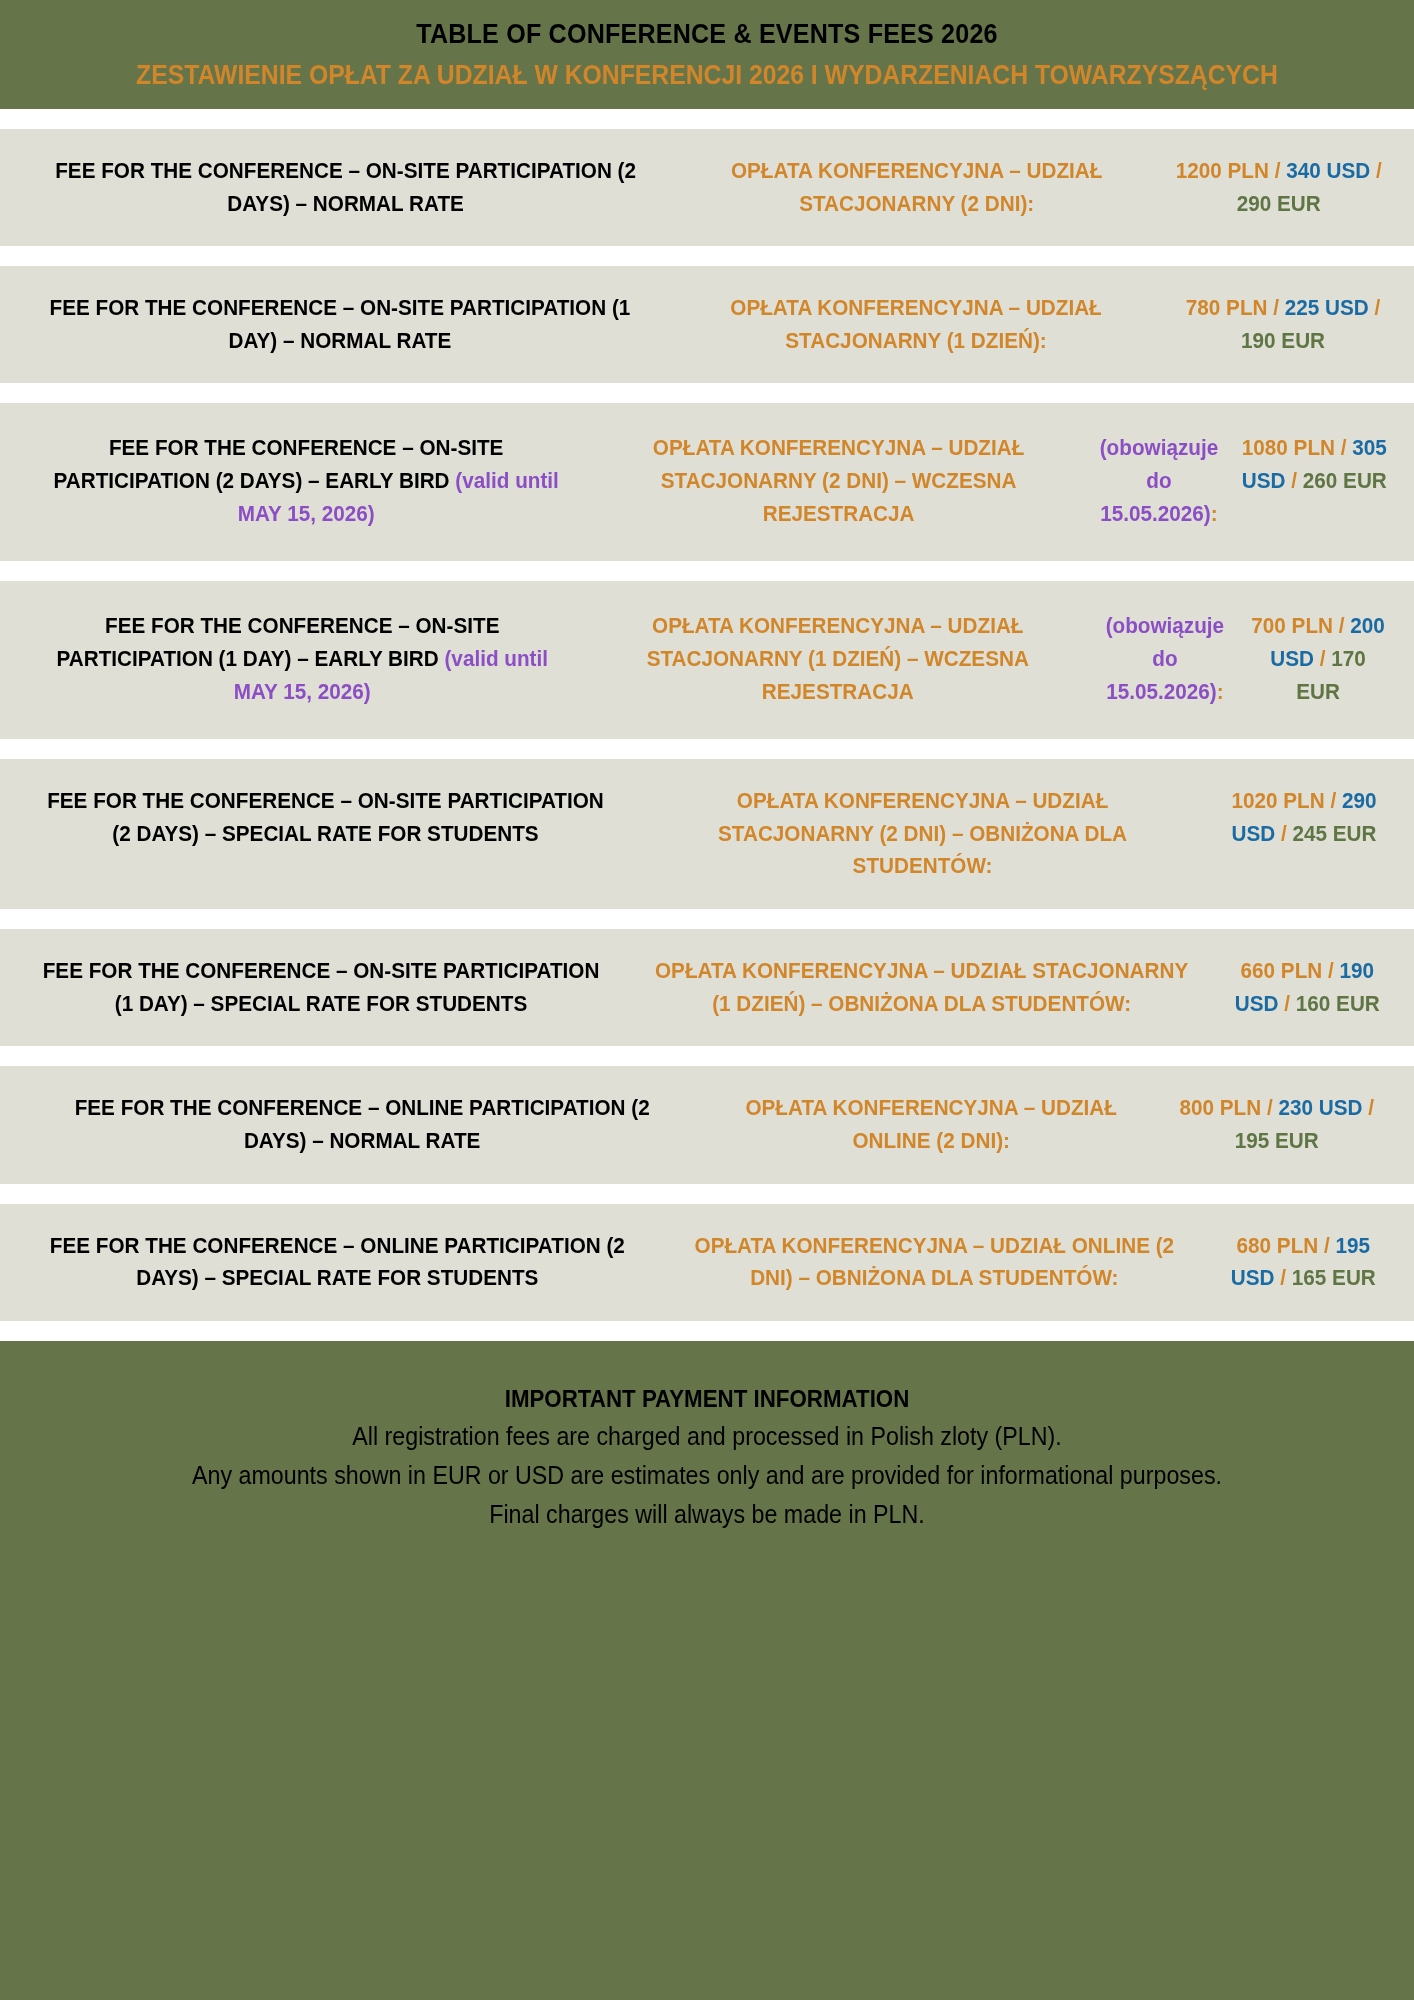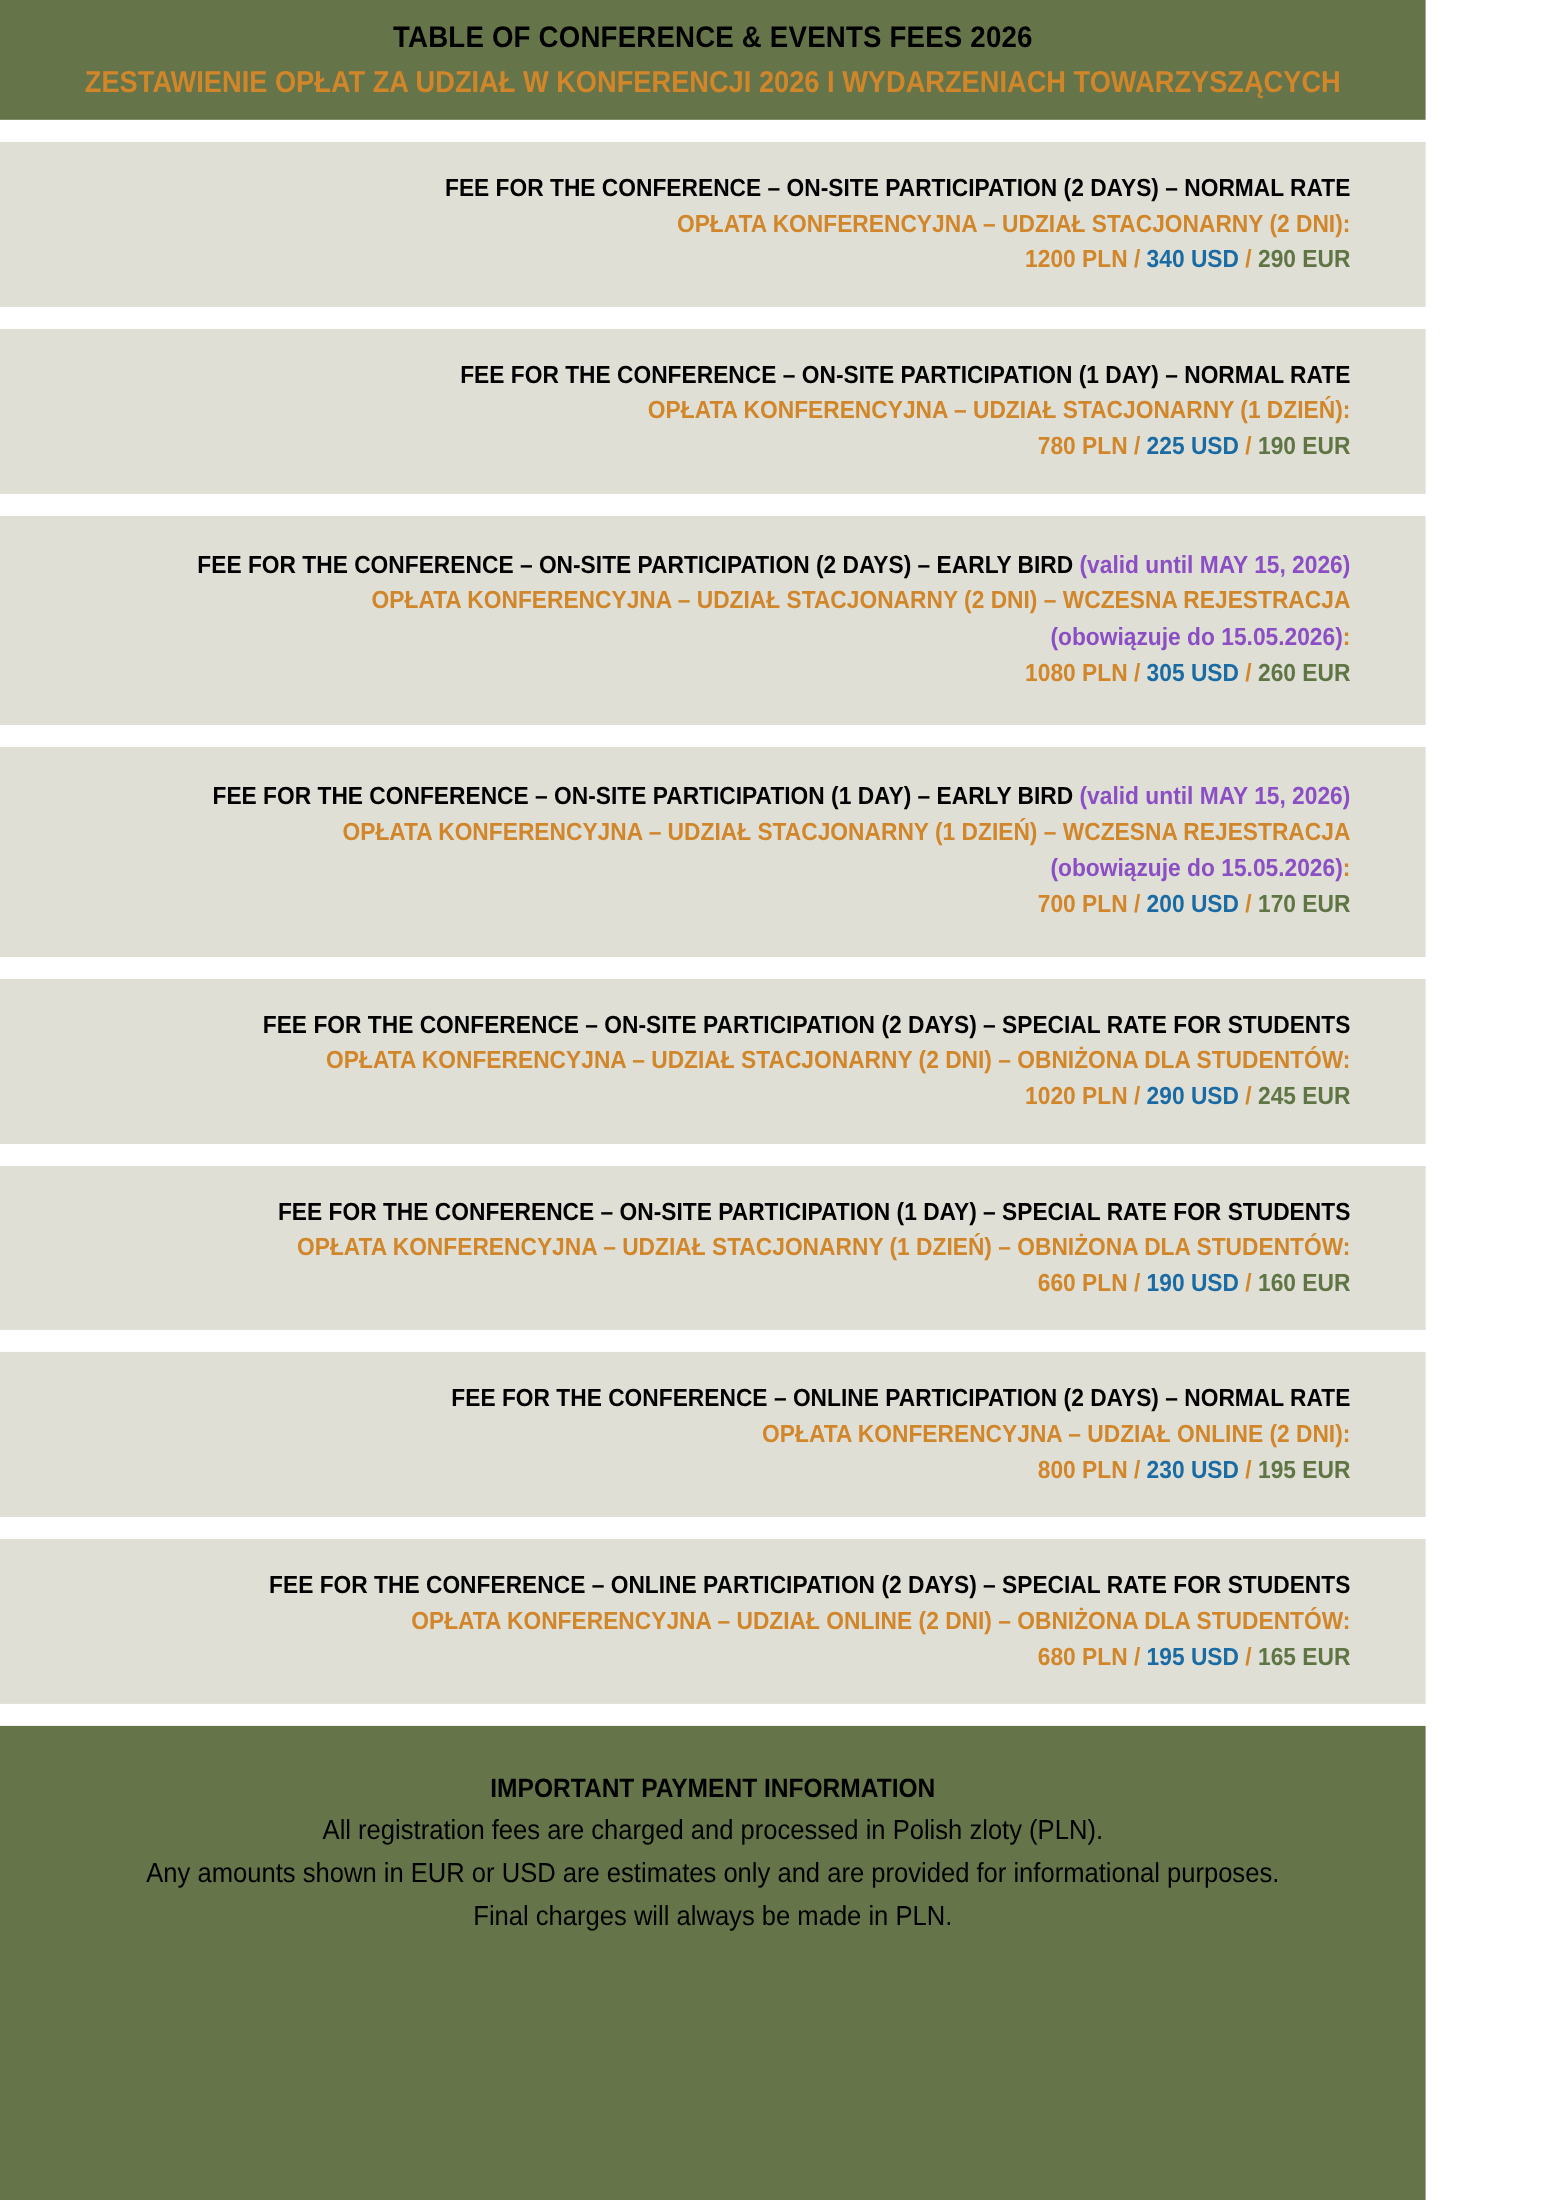--- a/index.html
+++ b/index.html
@@ -7,21 +7,21 @@
     padding: 0;
   }
   body {
     width: 1414px;
     height: 2000px;
     background: #ffffff;
     font-family: "Liberation Sans", "DejaVu Sans", sans-serif;
     overflow: hidden;
   }
   .page {
-    width: 1296px;
+    width: 1414px;
     height: 2000px;
     display: flex;
     flex-direction: column;
     background: #ffffff;
   }
 
   
   .header {
     background: #66744a;
     padding: 17px 0 16px 0;
@@ -50,24 +50,23 @@
   .rows {
     display: flex;
     flex-direction: column;
     gap: 20px;
     padding-top: 20px;
     padding-bottom: 20px;
     background: #ffffff;
   }
   .fee-row {
     background: #dfdfd6;
-    text-align: right;
+    text-align: center;
     padding: 26px 18px 26px 18px;
     display: flex;
-    flex-direction: column;
     justify-content: center;
   }
   .fee-row.tall { padding: 29px 18px 31px 18px; }
   .line {
     line-height: 1.45;
     transform: scaleX(0.92);
     transform-origin: center;
   }
   .line-en {
     color: #000000;

